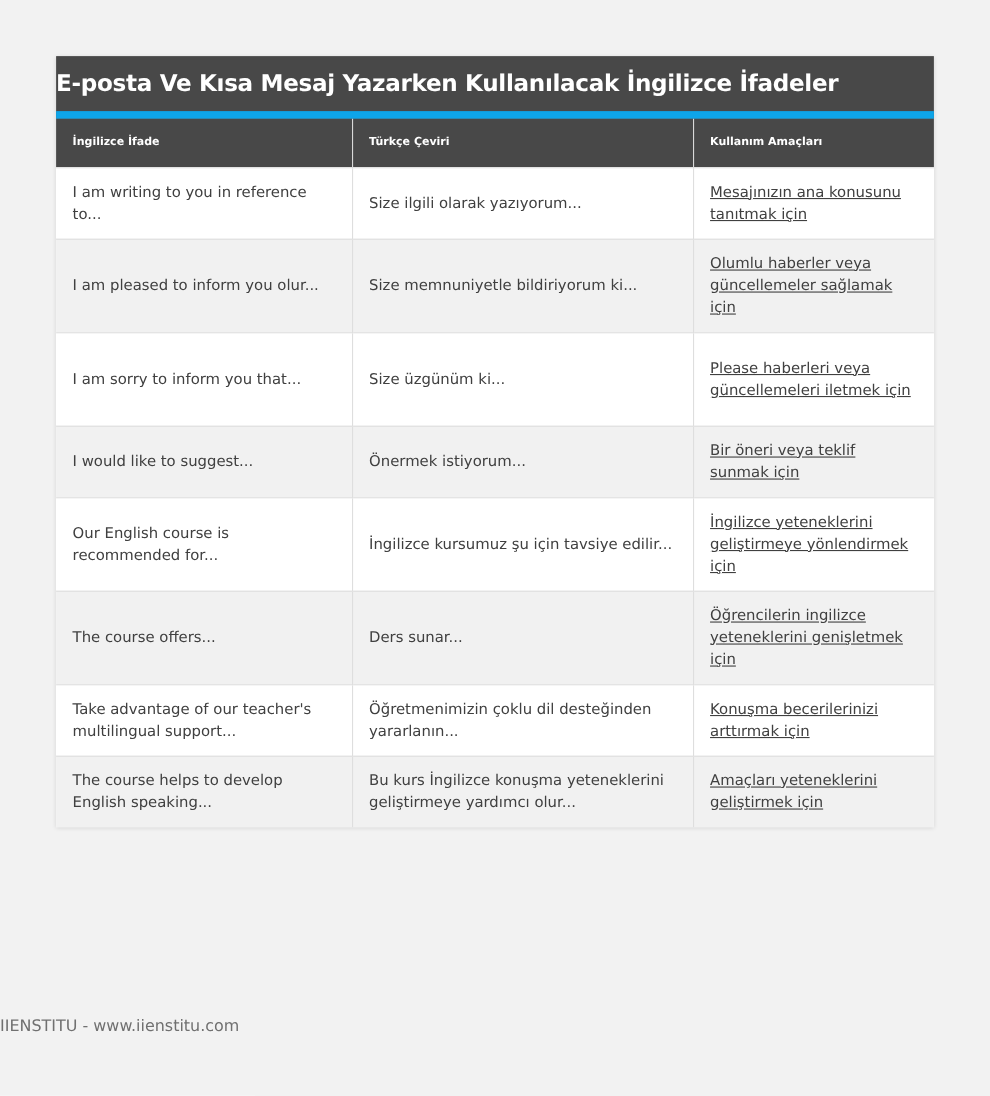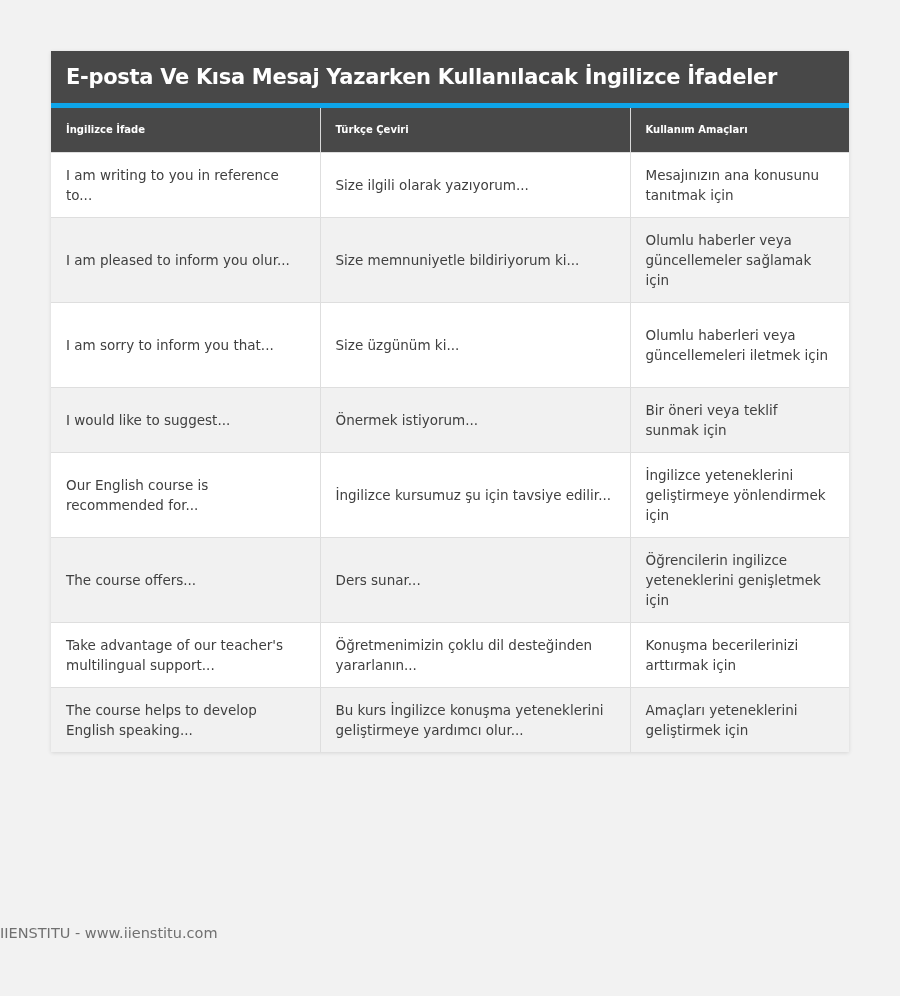--- a/index.html
+++ b/index.html
@@ -21,22 +21,21 @@
       top: 51px;
       width: 798px;
       background: #ffffff;
       box-shadow: 0 1px 4px rgba(0,0,0,0.12);
     }
     .title-bar {
       background: #484848;
       height: 57px;
       display: flex;
       align-items: center;
-      padding-left: 15px;
-      border-bottom: 5px solid #0ea5e9;
+      border-bottom: 7px solid #0ea5e9;
     }
     .title-bar h1 {
       color: #ffffff;
       font-size: 21px;
       font-weight: bold;
       letter-spacing: -0.3px;
     }
     table {
       width: 100%;
       border-collapse: collapse;
@@ -58,21 +57,21 @@
     thead th:last-child { border-right: none; }
     tbody td {
       font-size: 13.5px;
       color: #404040;
       line-height: 20px;
       padding: 12px 15px;
       vertical-align: middle;
       border-right: 1px solid #dedede;
       border-top: 1px solid #dedede;
     }
-    tbody td:last-child { border-right: none; }
+    tbody td:last-child { border-right: none; text-decoration: underline; }
     tbody tr:nth-child(odd) td { background: #ffffff; }
     tbody tr:nth-child(even) td { background: #f1f1f1; }
     tr.h65 td { height: 65px; }
     tr.h85 td { height: 85px; margin-top: 32px; }
     .footer {
       position: absolute;
       top: 925px;
       left: 0;
       width: 900px;
       font-size: 14.5px;
@@ -107,21 +106,21 @@
           <td>Mesajınızın ana konusunu tanıtmak için</td>
         </tr>
         <tr class="h85">
           <td>I am pleased to inform you olur...</td>
           <td>Size memnuniyetle bildiriyorum ki...</td>
           <td>Olumlu haberler veya güncellemeler sağlamak için</td>
         </tr>
         <tr class="h85">
           <td>I am sorry to inform you that...</td>
           <td>Size üzgünüm ki...</td>
-          <td>Olumlu haberleri veya güncellemeleri iletmek için</td>
+          <td>Please haberleri veya güncellemeleri iletmek için</td>
         </tr>
         <tr class="h65">
           <td>I would like to suggest...</td>
           <td>Önermek istiyorum...</td>
           <td>Bir öneri veya teklif sunmak için</td>
         </tr>
         <tr class="h85">
           <td>Our English course is recommended for...</td>
           <td>İngilizce kursumuz şu için tavsiye edilir...</td>
           <td>İngilizce yeteneklerini geliştirmeye yönlendirmek için</td>

